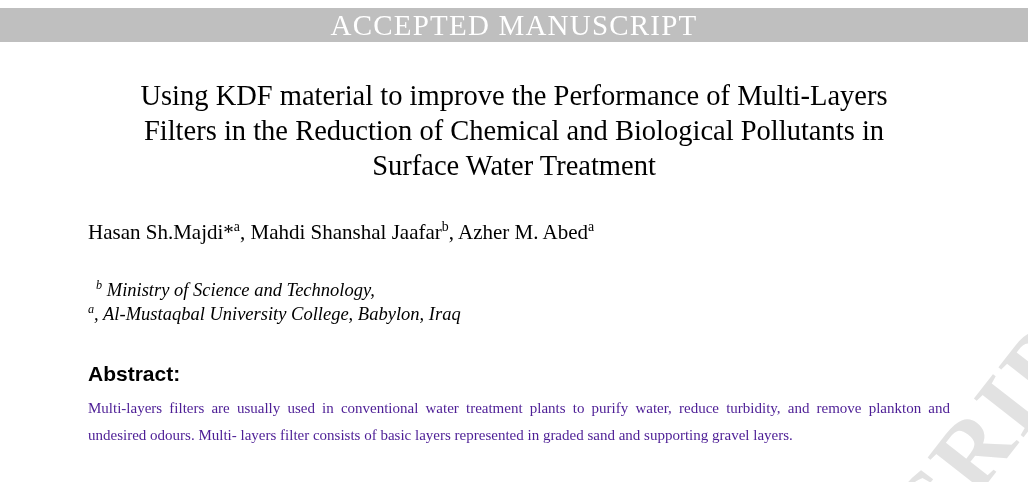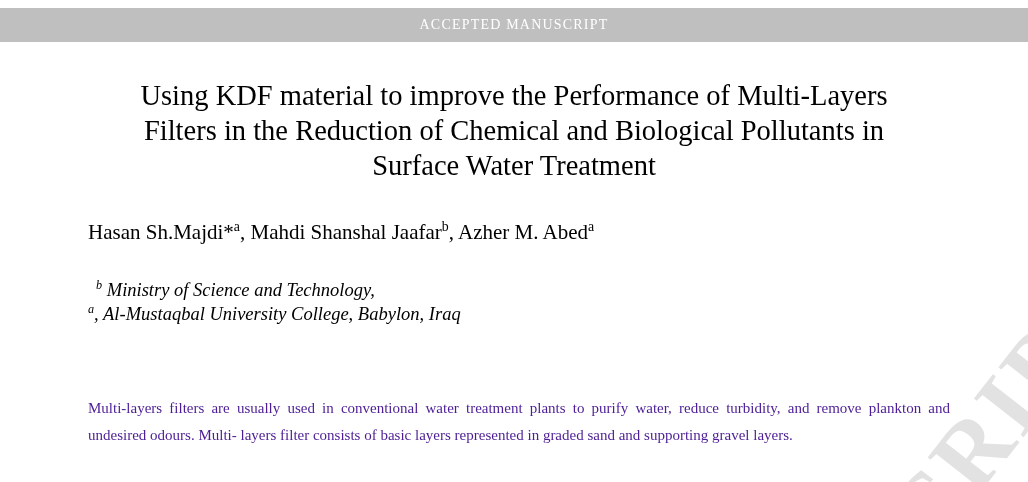--- a/index.html
+++ b/index.html
@@ -27,21 +27,21 @@
   }
   .banner-text {
     position: absolute;
     left: 0;
     top: 8px;
     width: 1028px;
     height: 34px;
     line-height: 34px;
     text-align: center;
     font-family: "Liberation Serif", serif;
-    font-size: 14px;
+    font-size: 29px;
     letter-spacing: 1.2px;
     color: #ffffff;
   }
 
   
   .watermark {
     position: absolute;
     right: -30px;
     top: 250px;
     font-family: "Liberation Serif", serif;
@@ -145,18 +145,19 @@
 
   <div class="authors">
     <span>Hasan Sh.Majdi*</span><sup>a</sup><span>, </span><span>Mahdi Shanshal Jaafar</span><sup>b</sup><span>, </span><span>Azher M. Abed</span><sup>a</sup>
   </div>
 
   <div class="affiliations">
     <div class="aff-line aff-line-2"><sup>b</sup><span> Ministry of Science and Technology,</span></div>
     <div class="aff-line"><sup>a</sup><span>, Al-Mustaqbal University College, Babylon, Iraq</span></div>
   </div>
 
+  <div class="abstract-heading">Abstract:</div>
 
   <div class="abstract-body">
     <p>Multi-layers filters are usually used in conventional water treatment plants to purify water, reduce turbidity, and remove plankton and undesired odours. Multi- layers filter consists of basic layers represented in graded sand and supporting gravel layers.</p>
   </div>
 
 </div>
 
 </body></html>

